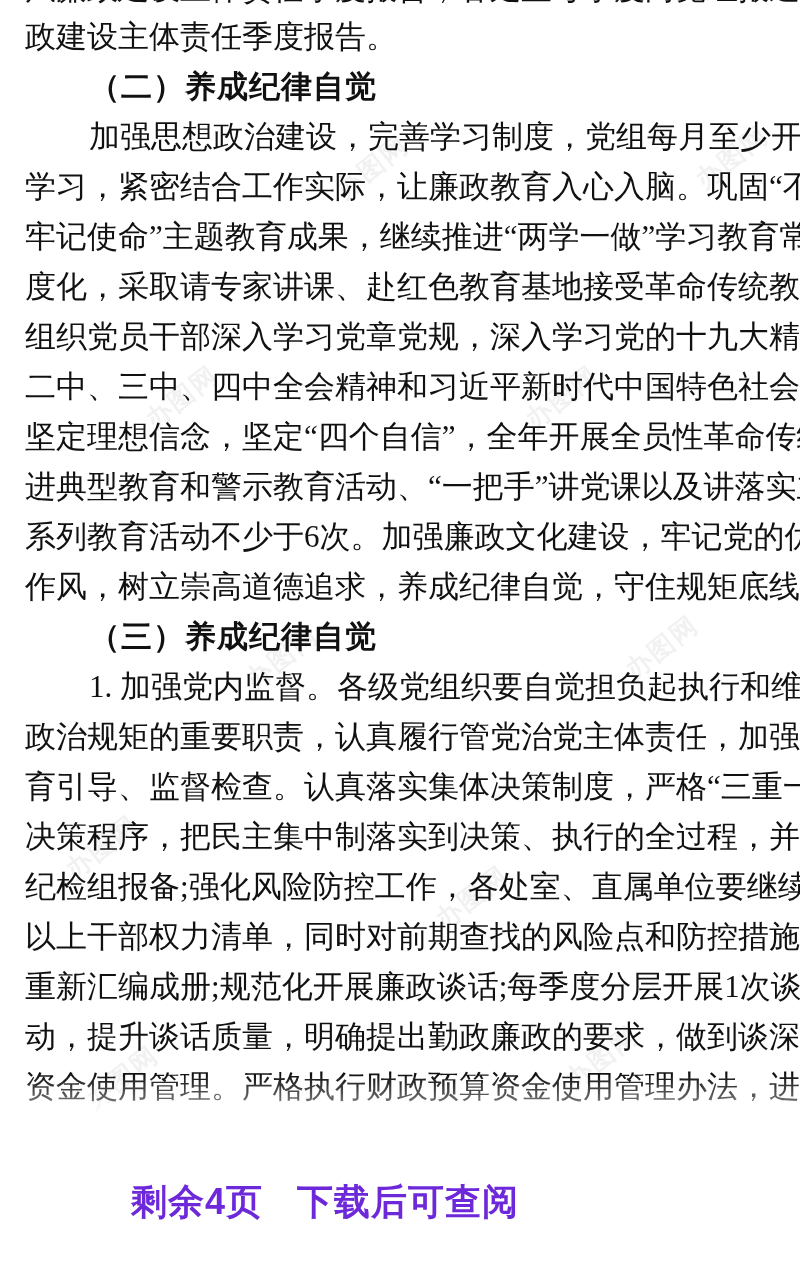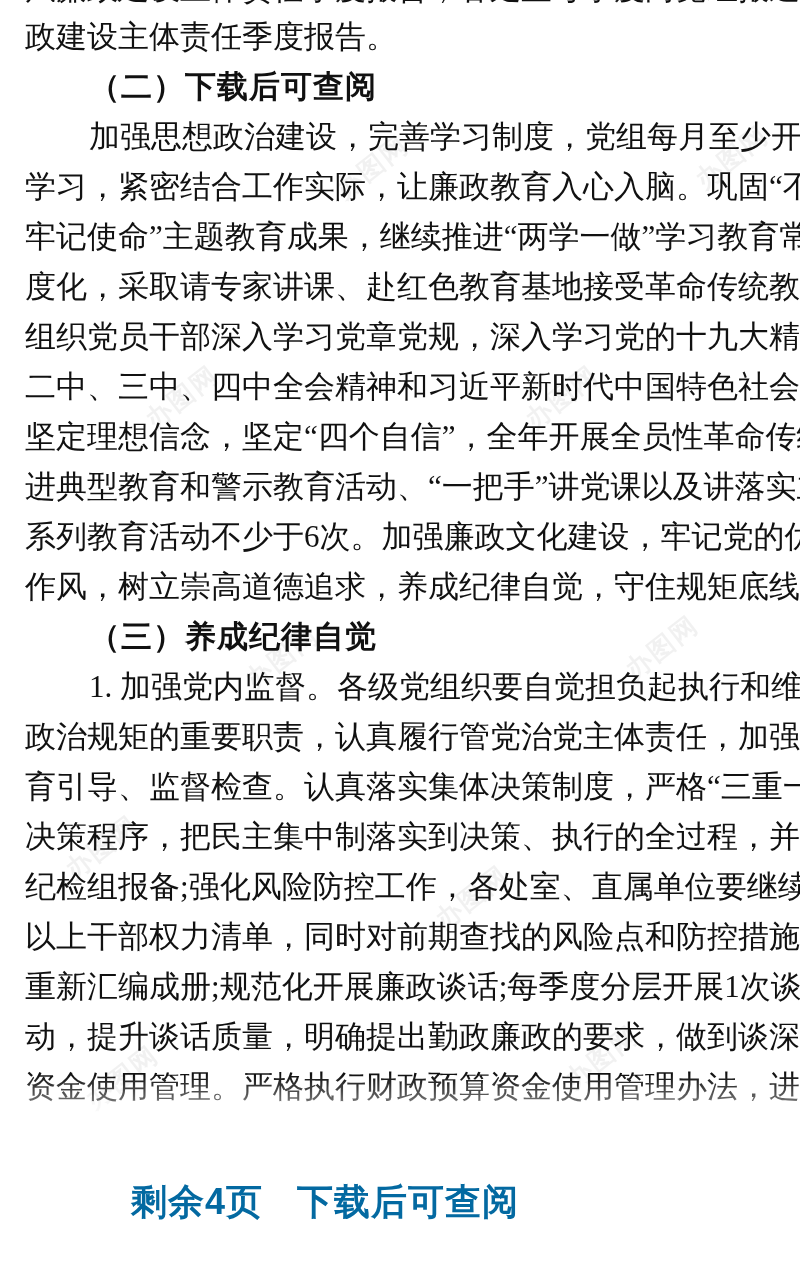--- a/index.html
+++ b/index.html
@@ -98,21 +98,21 @@
   .footer-banner {
     position: absolute;
     left: 0;
     top: 1178px;
     width: 650px;
     text-align: center;
     z-index: 4;
     font-family: "Liberation Sans", "DejaVu Sans", sans-serif;
     font-size: 36px;
     font-weight: 700;
-    color: #0369a1;
+    color: #6d28d9;
     letter-spacing: 1px;
     white-space: nowrap;
     cursor: pointer;
   }
   .footer-banner .gap {
     display: inline-block;
     width: 34px;
   }
 </style>
 </head>
@@ -161,21 +161,21 @@
         <span>组</span>
         <span>报</span>
         <span>送</span>
       </div>
 
     <div class="line" style="top:12px;">
       <span>政建设主体责任季度报告。</span>
     </div>
 
     <div class="line indent heading" style="top:62px;">
-      <span>（二）下载后可查阅</span>
+      <span>（二）养成纪律自觉</span>
     </div>
 
     <div class="line indent" style="top:112px;">
       <span>加强思想政治建设，完善学习制度，党组每月至少开展一次理论</span>
     </div>
     <div class="line justify" style="top:162px;">
         <span>学</span>
         <span>习</span>
         <span>，</span>
         <span>紧</span>

